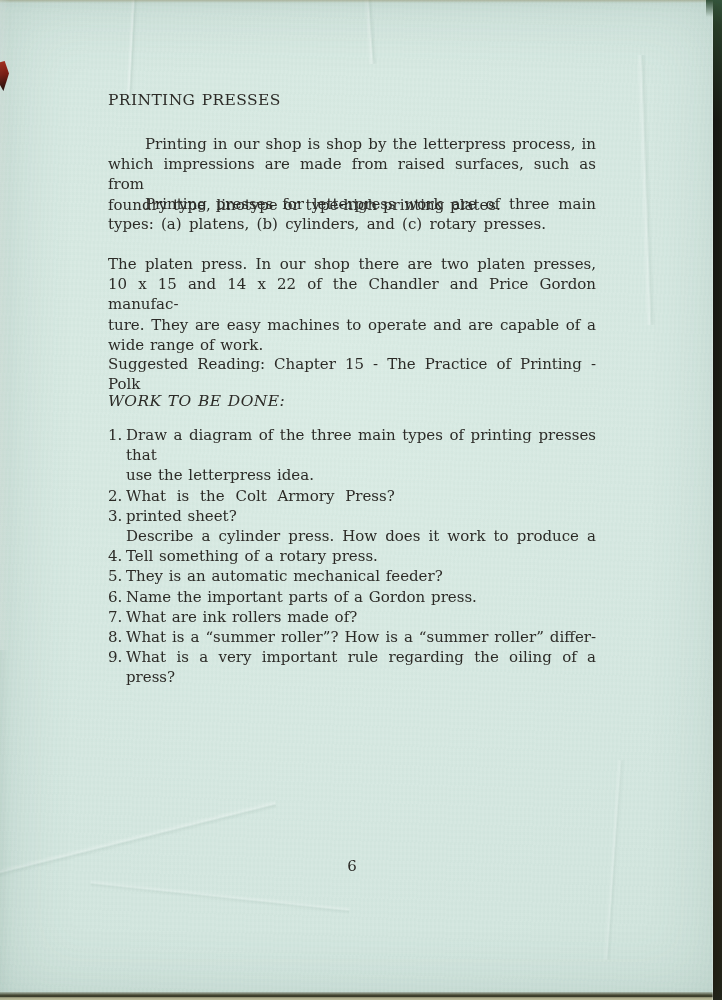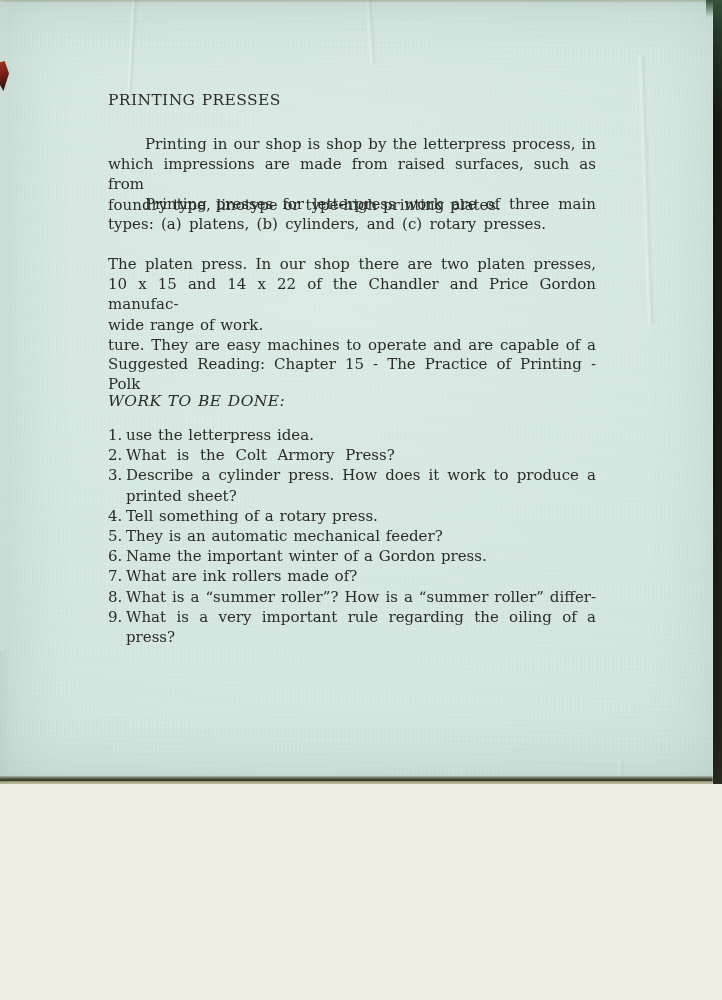--- a/index.html
+++ b/index.html
@@ -2,21 +2,21 @@
 <html style="--paper: #d3e6df; --ink: #2c2b27; --book-edge: #17120b; --red-mark: #7d140c;"><head>
 <meta charset="utf-8">
 <style>
   html,body { margin:0; padding:0; }
   body {
     width:722px; height:1000px;
     background:#efeee4;
     font-family:"DejaVu Serif", serif;
     overflow:hidden;
   }
-  .scan { position:relative; width:722px; height:784px; overflow:hidden;
+  .scan { position:relative; width:722px; height:1000px; overflow:hidden;
           background: var(--paper, #d3e6df); }
 
   
   .paper {
     position:absolute; inset:0;
     background:
       radial-gradient(140% 120% at 45% 35%, #dbece5 0%, var(--paper,#d3e6df) 50%, #c6dbd2 100%);
   }
   .grain {
     position:absolute; inset:0; opacity:.5; pointer-events:none;
@@ -104,61 +104,62 @@
     </div>
 
     <div class="blk" id="blk-types">
       <div class="line full indent"><span>Printing presses for letterpress work are of three main</span></div>
       <div class="line w2"><span>types: (a) platens, (b) cylinders, and (c) rotary presses.</span></div>
     </div>
 
     <div class="blk" id="blk-platen">
       <div class="line full"><span class="it">The platen press</span><span>. In our shop there are two platen presses,</span></div>
       <div class="line full"><span>10 x 15 and 14 x 22 of the Chandler and Price Gordon manufac-</span></div>
+      <div class="line full"><span>ture. They are easy machines to operate and are capable of a</span></div>
       <div class="line"><span>wide range of work.</span></div>
-      <div class="line full"><span>ture. They are easy machines to operate and are capable of a</span></div>
     </div>
 
     <div class="blk" id="blk-reading">
       <div class="line full"><span class="it">Suggested Reading</span><span>: Chapter 15 - </span><span class="it">The Practice of Printing</span><span> - Polk</span></div>
     </div>
 
     <div class="blk sect-heading" id="blk-work-heading">WORK TO BE DONE:</div>
 
     <div class="blk" id="blk-work-list">
 
       <div class="item">
         <span class="num">1.</span>
+        <div class="line full"><span>Draw a diagram of the three main types of printing presses that</span></div>
         <div class="line"><span>use the </span><span class="it">letterpress</span><span> idea.</span></div>
       </div>
 
       <div class="item">
         <span class="num">2.</span>
         <div class="line wide"><span>What is the Colt Armory Press?</span></div>
       </div>
 
       <div class="item">
         <span class="num">3.</span>
+        <div class="line"><span>printed sheet?</span></div>
         <div class="line full"><span>Describe a cylinder press. How does it work to produce a</span></div>
-        <div class="line"><span>printed sheet?</span></div>
       </div>
 
       <div class="item">
         <span class="num">4.</span>
         <div class="line"><span>Tell something of a rotary press.</span></div>
       </div>
 
       <div class="item">
         <span class="num">5.</span>
         <div class="line"><span>They is an automatic mechanical feeder?</span></div>
       </div>
 
       <div class="item">
         <span class="num">6.</span>
-        <div class="line"><span>Name the important winter of a Gordon press.</span></div>
+        <div class="line"><span>Name the important parts of a Gordon press.</span></div>
       </div>
 
       <div class="item">
         <span class="num">7.</span>
         <div class="line"><span>What are ink rollers made of?</span></div>
       </div>
 
       <div class="item">
         <span class="num">8.</span>
         <div class="line full"><span>What is a “summer roller”? How is a “summer roller” differ-</span></div>

